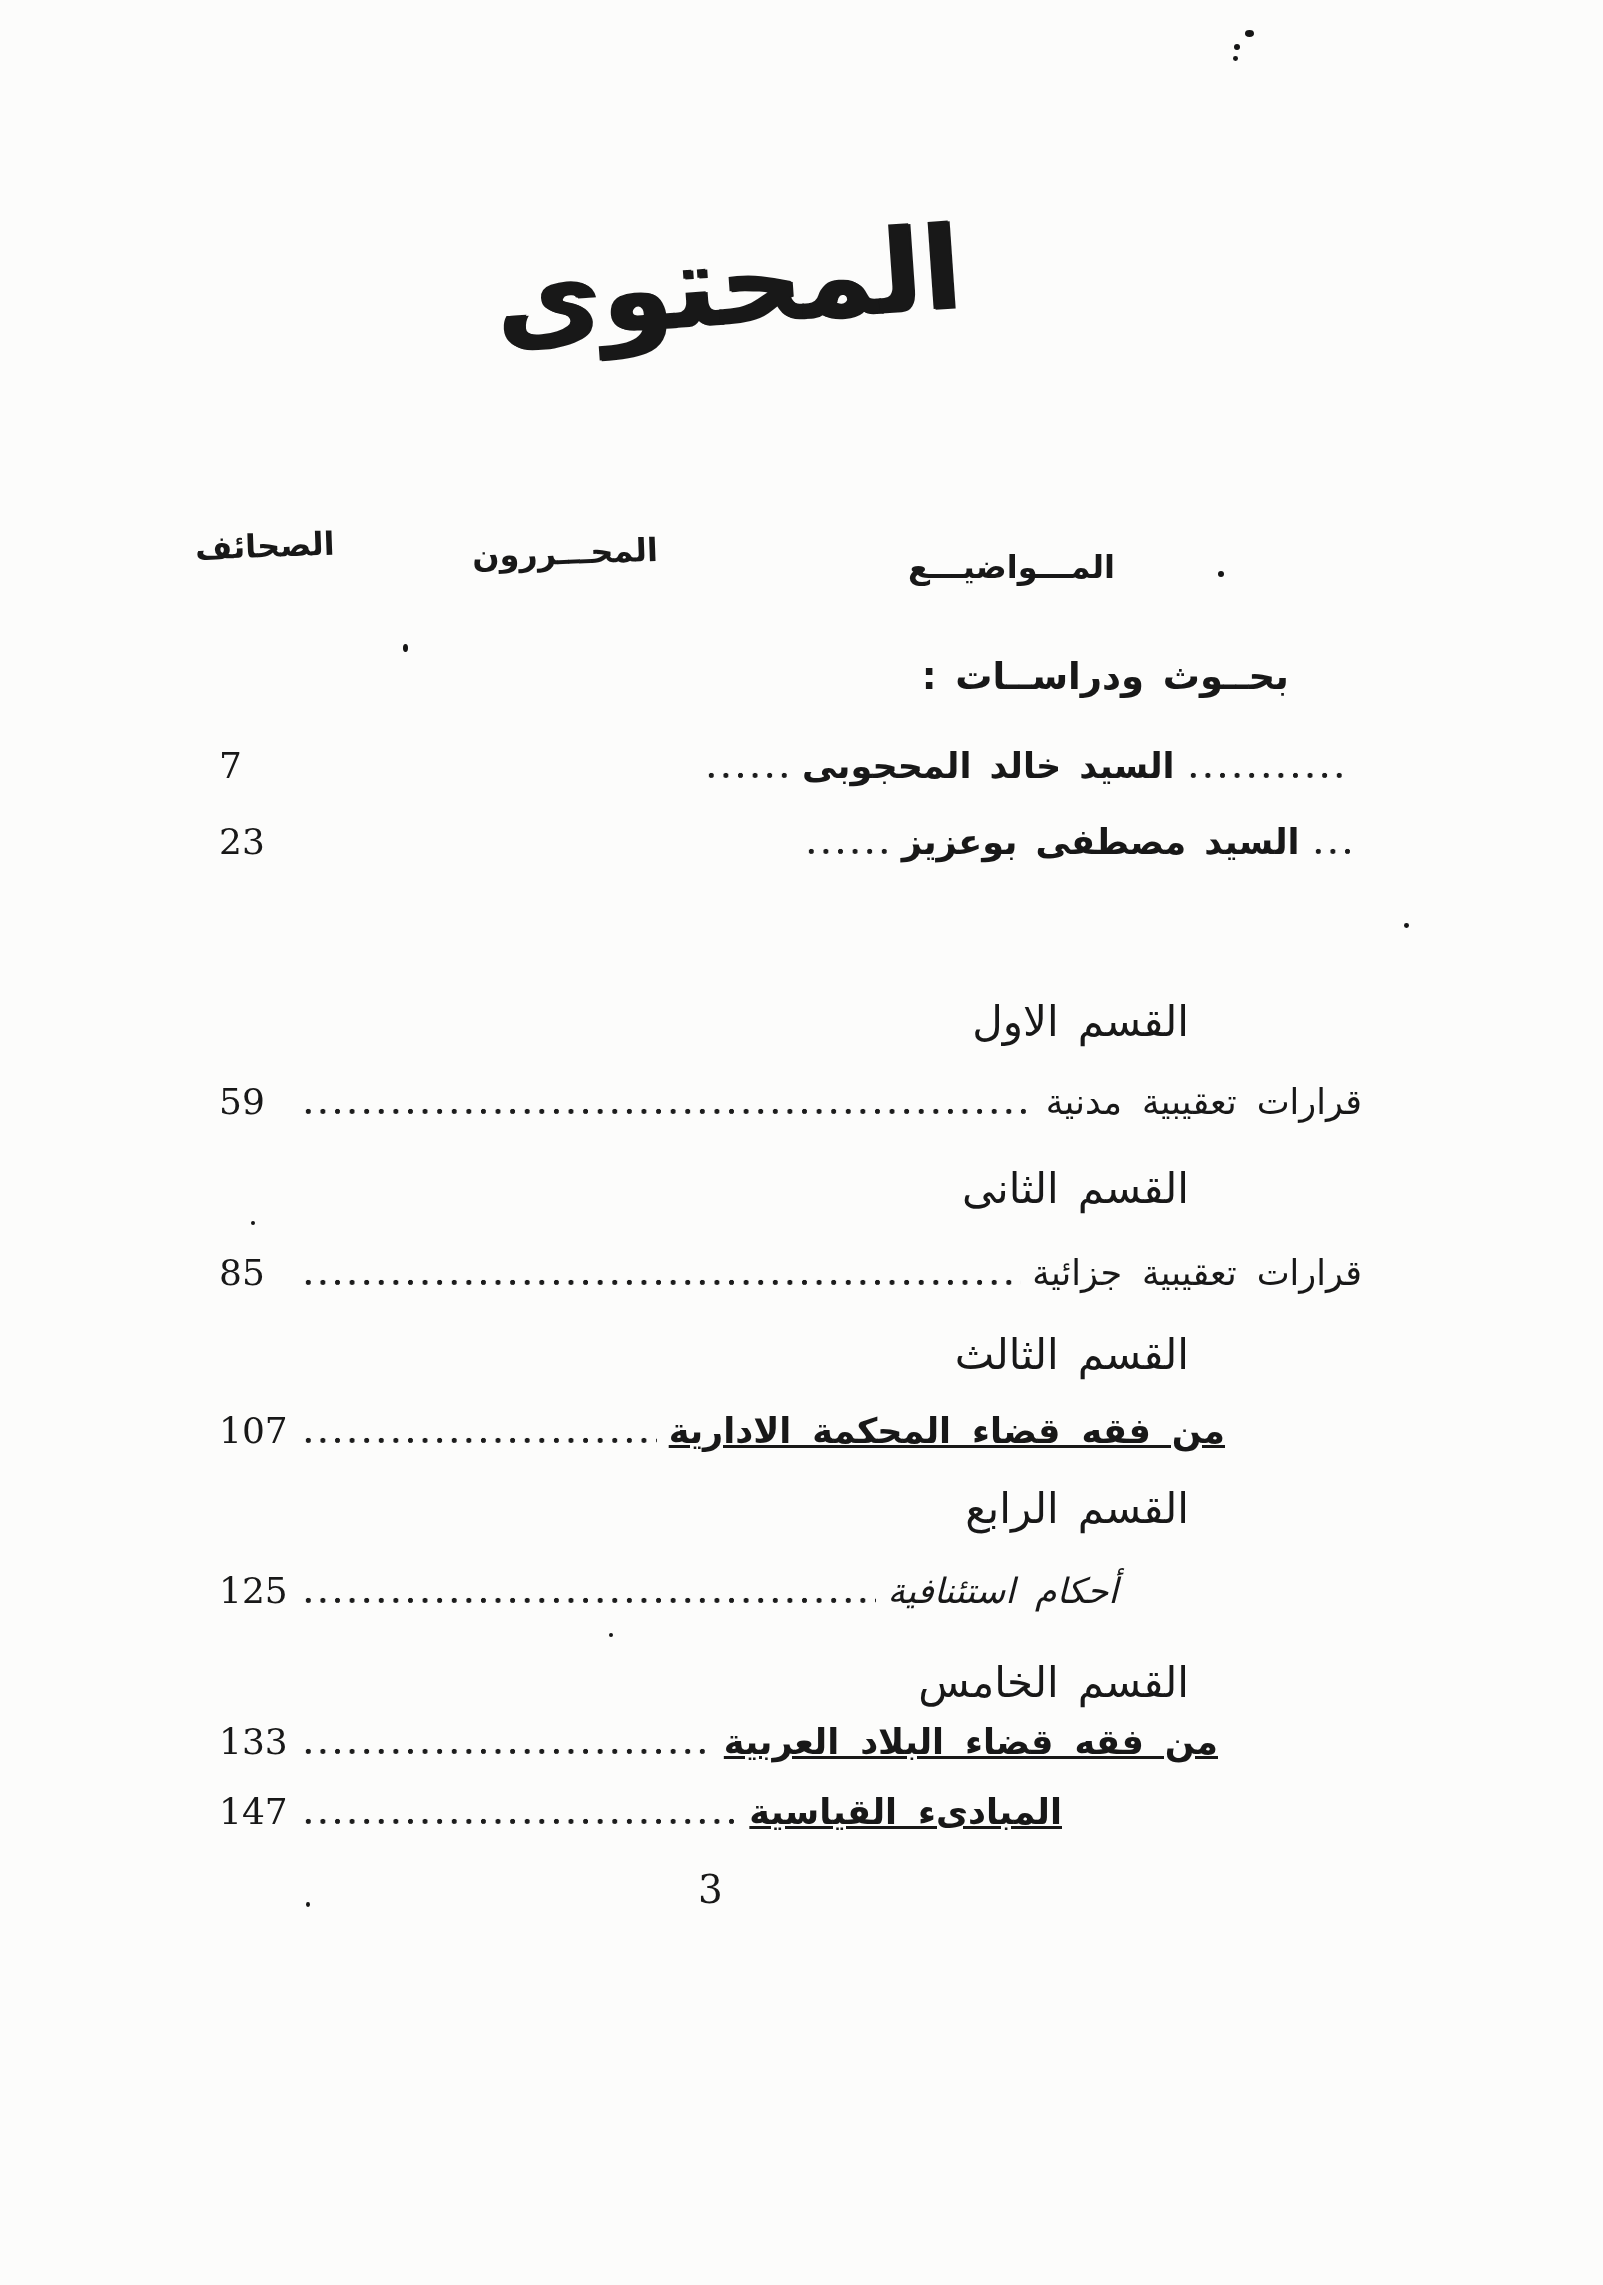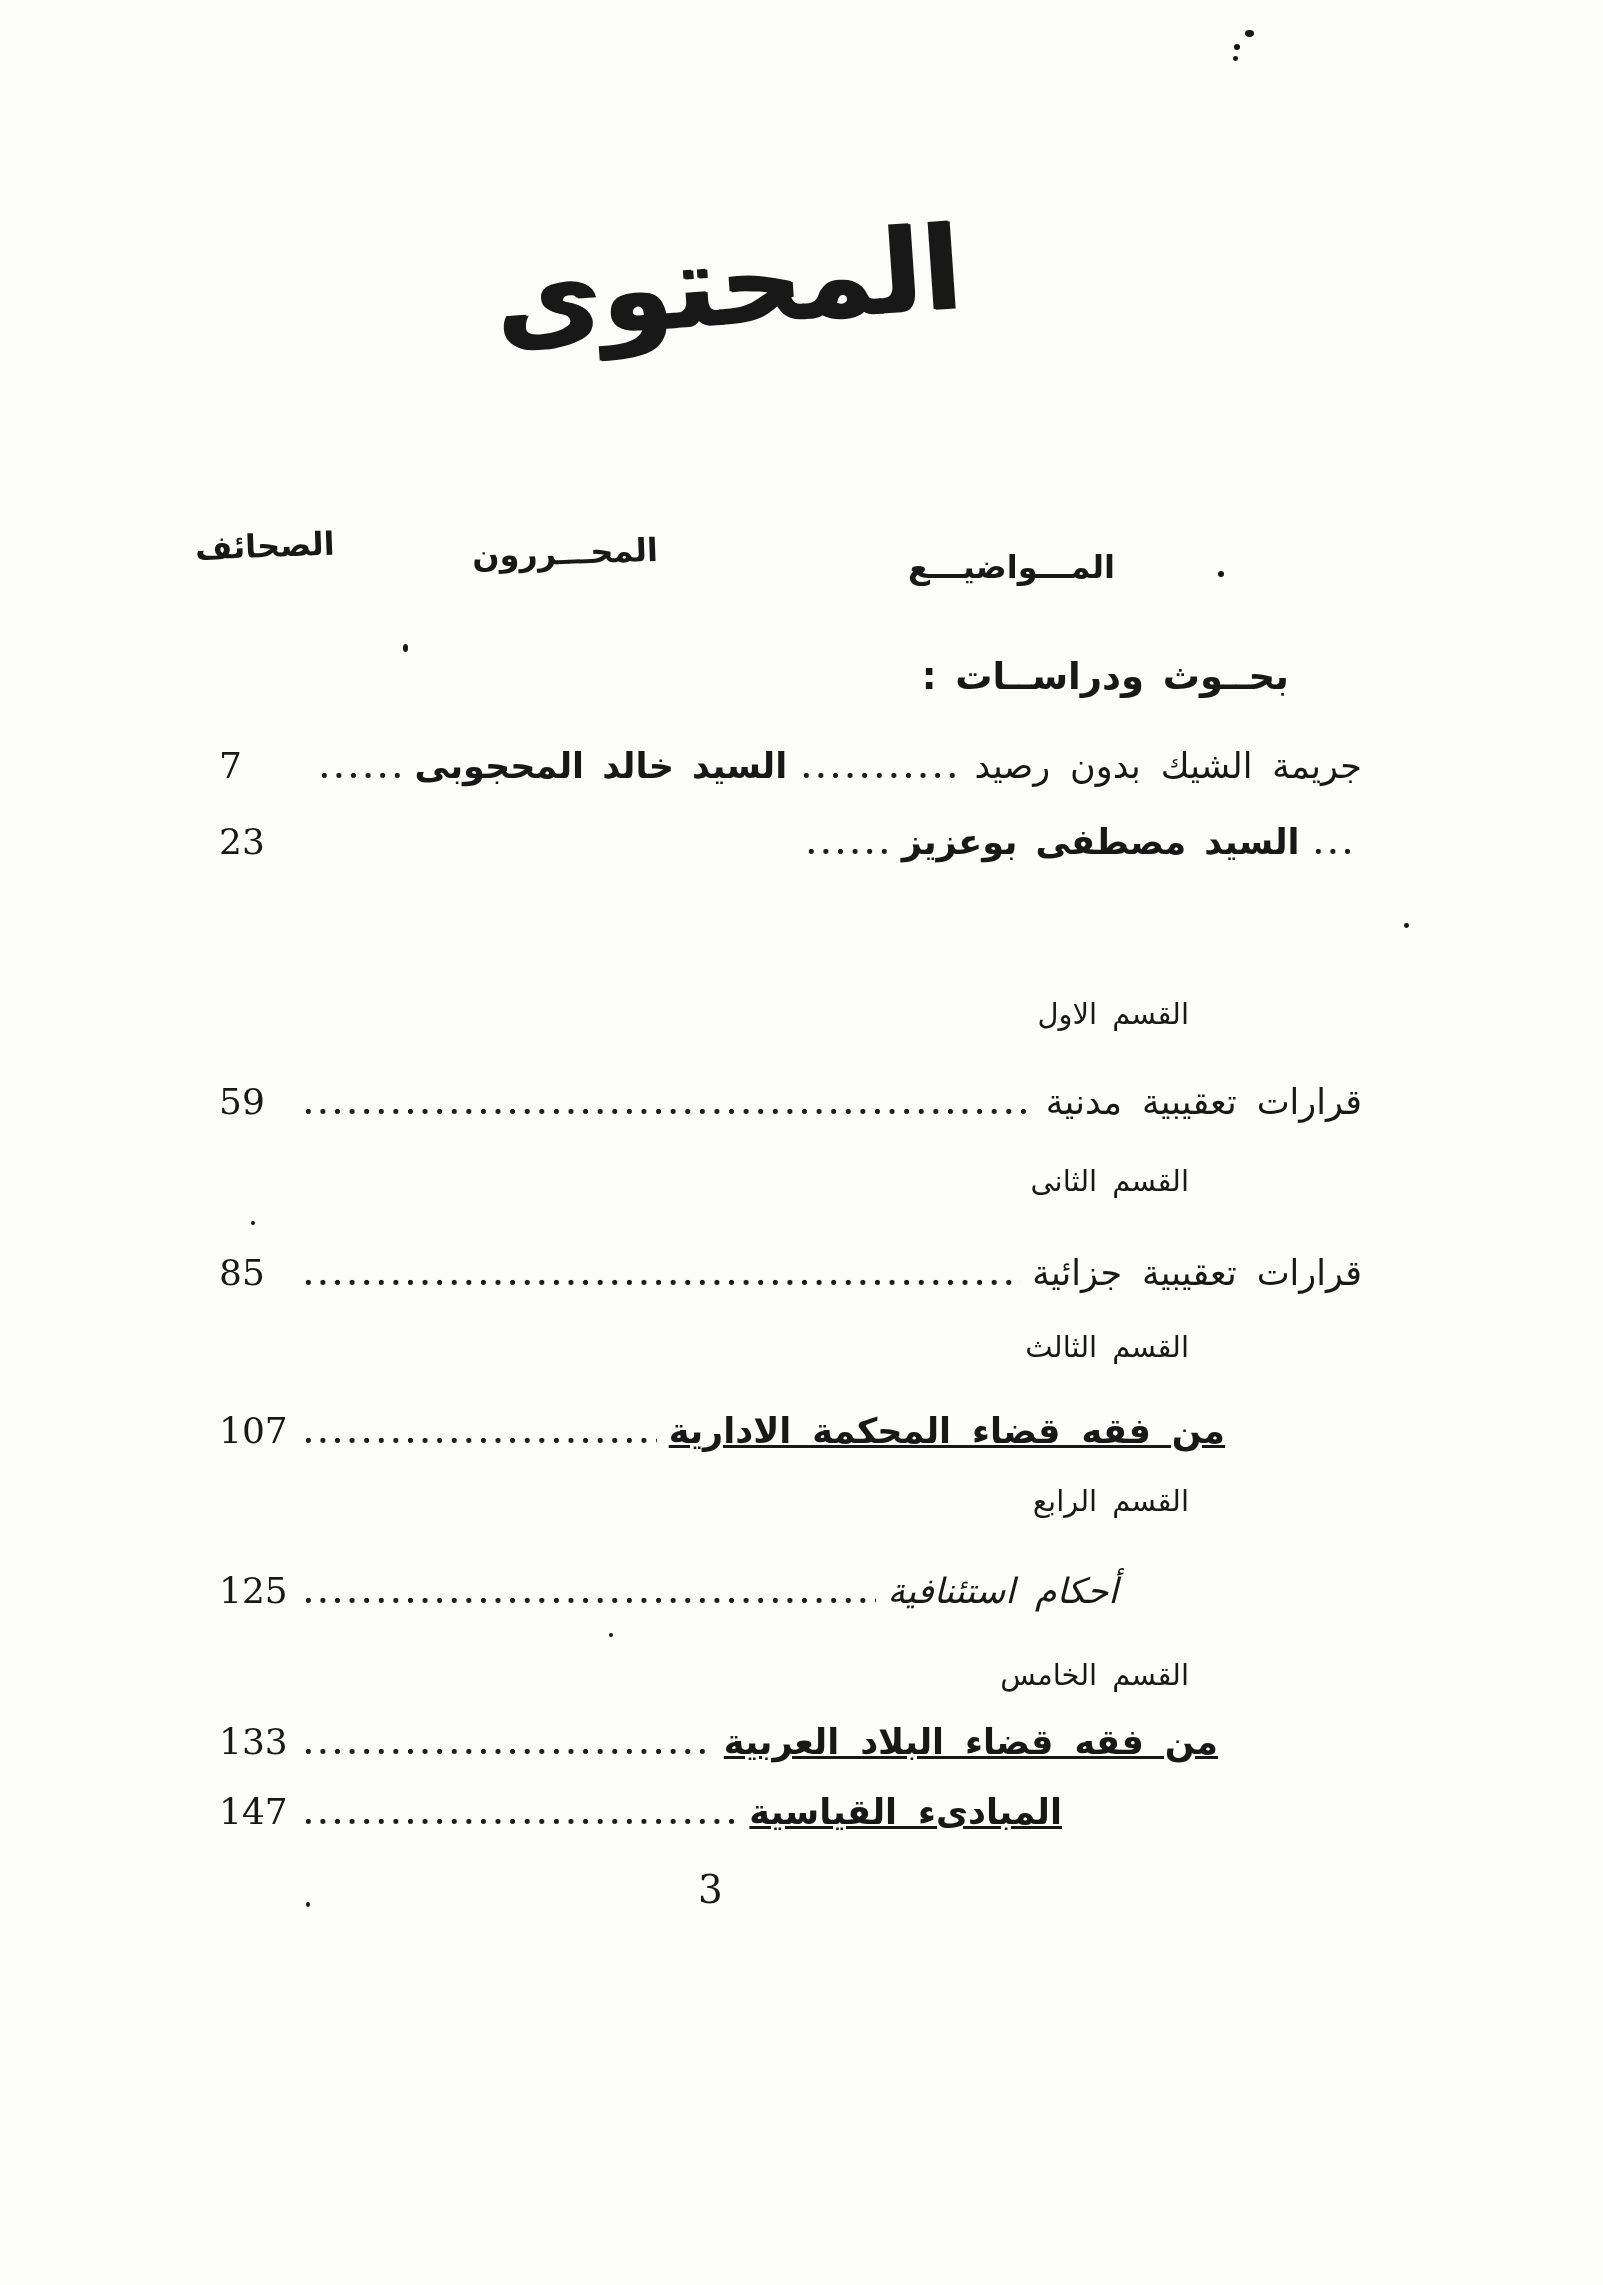--- a/index.html
+++ b/index.html
@@ -24,21 +24,21 @@
   
   .colhead{position:absolute;font-size:32px;font-weight:bold;direction:rtl;white-space:nowrap;}
   .ch-pages{left:195px;top:527px;transform:rotate(-2deg);}
   .ch-editors{left:472px;top:534px;transform:rotate(-2deg);}
   .ch-topics{right:488px;top:548px;}
   
   .sec-heading{position:absolute;font-size:37px;font-weight:bold;direction:rtl;white-space:nowrap;word-spacing:5.9px;}
   .h-studies{right:314px;top:655px;}
   .h-fiqh{right:316px;top:909px;}
   
-  .part-label{position:absolute;right:414px;font-size:29px;direction:rtl;white-space:nowrap;word-spacing:5.9px;}
+  .part-label{position:absolute;right:414px;font-size:42px;direction:rtl;white-space:nowrap;word-spacing:5.9px;}
   .p1{top:997px;} .p2{top:1164px;} .p3{top:1330px;} .p4{top:1484px;} .p5{top:1646px;margin-top:12px;}
   
   .toc-row{
     position:absolute;left:219px;width:1143px;height:57px;
     display:flex;direction:rtl;align-items:center;
     font-size:35px;
   }
   .r-7{top:737px;} .r-23{top:813px;}
   .r-59{top:1073px;} .r-85{top:1244px;} .r-107{top:1402px;}
   .r-125{top:1562px;} .r-133{top:1713px;} .r-147{top:1783px;}
@@ -83,21 +83,20 @@
 
   <div class="calli-title">المحتوى</div>
 
   <div class="colhead ch-pages">الصحائف</div>
   <div class="colhead ch-editors">المحـــررون</div>
   <div class="colhead ch-topics">المـــواضيـــع</div>
 
   <div class="sec-heading h-studies">بحــوث ودراســات :</div>
 
   <div class="toc-row r-7">
-    <span class="topic">جريمة الشيك بدون رصيد</span>
     <span class="leader mid"></span>
     <span class="author">السيد خالد المحجوبى</span>
     <span class="leader sm"></span>
     <span class="spacer"></span>
     <span class="pagenum">7</span>
   </div>
 
   <div class="toc-row r-23">
     <span class="leader xs"></span>
     <span class="author">السيد مصطفى بوعزيز</span>

